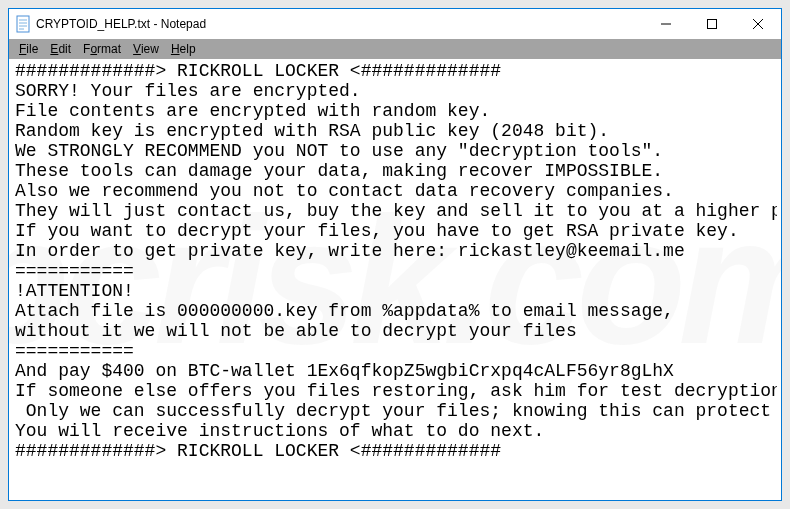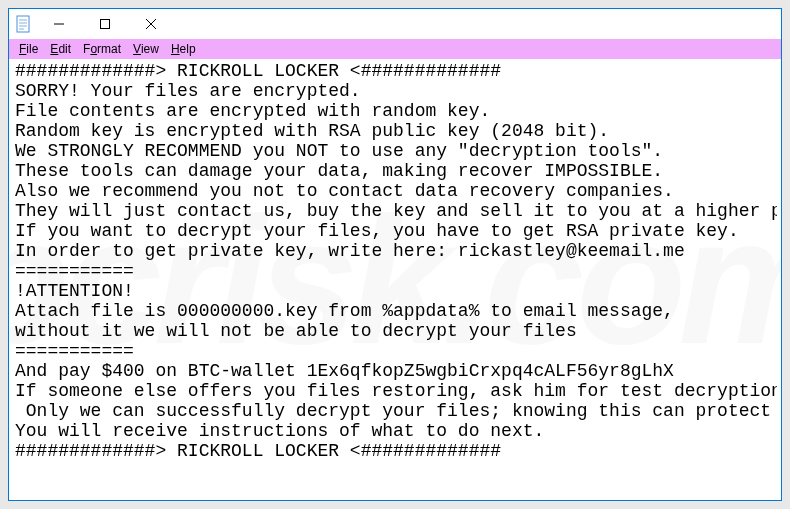--- a/index.html
+++ b/index.html
@@ -63,21 +63,21 @@
       background: transparent;
       border: none;
       cursor: pointer;
     }
     .win-btn svg {
       width: 10px;
       height: 10px;
     }
     .menubar {
       height: 20px;
-      background: #f0abfc;
+      background: #a3a3a3;
       display: flex;
       align-items: center;
       padding-left: 4px;
       font-size: 12px;
       border-bottom: none;
     }
     .menu-item {
       padding: 0 6px;
       cursor: pointer;
     }
@@ -133,20 +133,21 @@
   <div class="titlebar">
     <span class="titlebar-icon">
       <svg viewBox="0 0 14 18">
         <rect x="1" y="1" width="12" height="16" fill="#fff" stroke="#4a8fd8" stroke-width="1"></rect>
         <line x1="3" y1="5" x2="11" y2="5" stroke="#7fb4e2" stroke-width="1"></line>
         <line x1="3" y1="8" x2="11" y2="8" stroke="#7fb4e2" stroke-width="1"></line>
         <line x1="3" y1="11" x2="11" y2="11" stroke="#7fb4e2" stroke-width="1"></line>
         <line x1="3" y1="14" x2="8" y2="14" stroke="#7fb4e2" stroke-width="1"></line>
       </svg>
     </span>
+    <span class="titlebar-text">CRYPTOID_HELP.txt - Notepad</span>
     <div class="window-controls">
       <button class="win-btn">
         <svg viewBox="0 0 10 10">
             <line x1="0" y1="5" x2="10" y2="5" stroke="#000" stroke-width="1"></line>
           </svg>
       </button>
       <button class="win-btn">
         <svg viewBox="0 0 10 10">
             <rect x="0.5" y="0.5" width="9" height="9" fill="none" stroke="#000" stroke-width="1"></rect>
           </svg>

